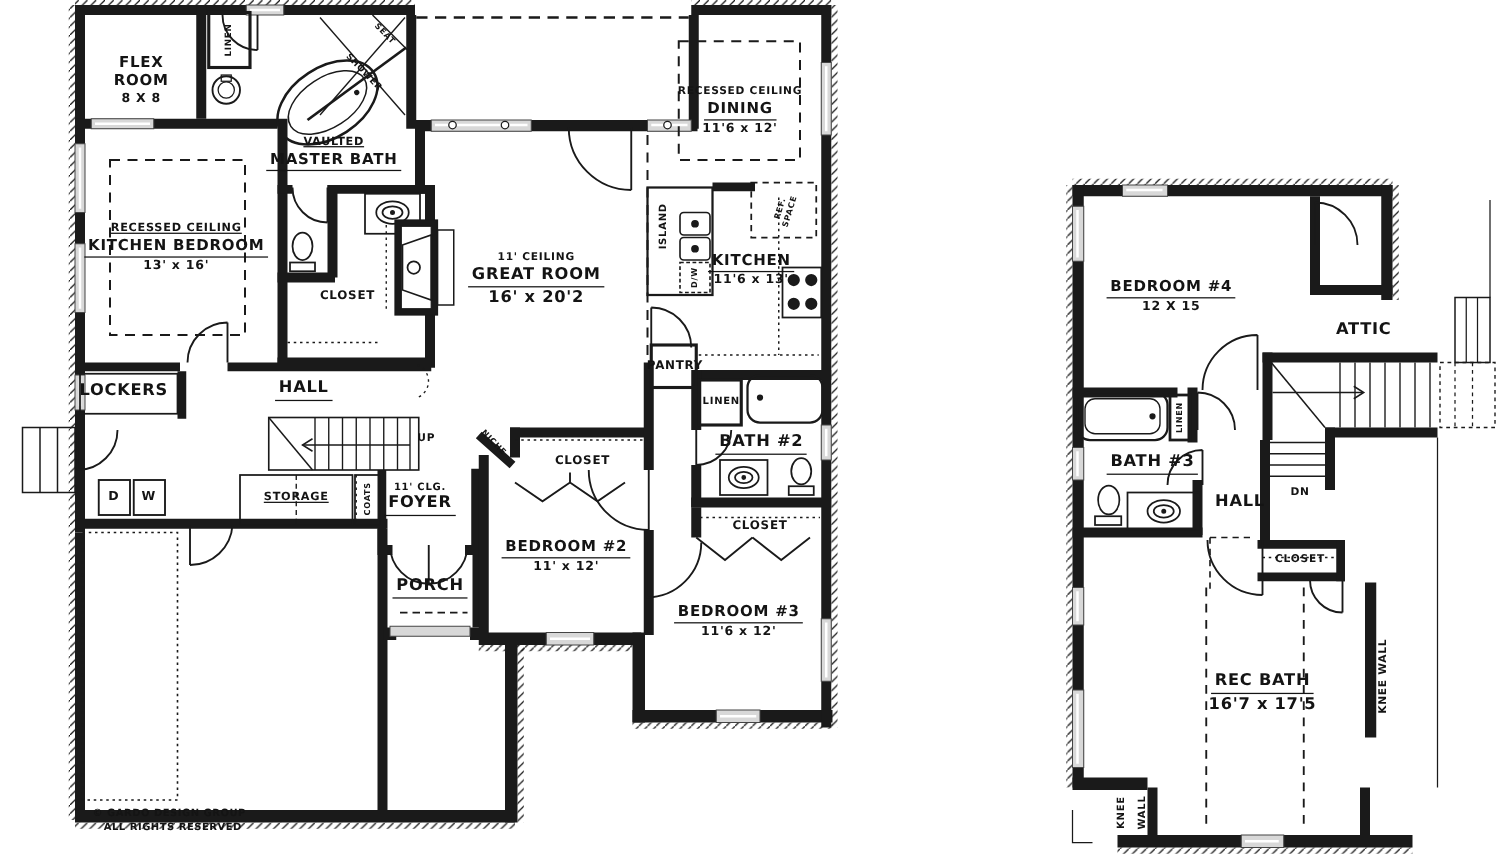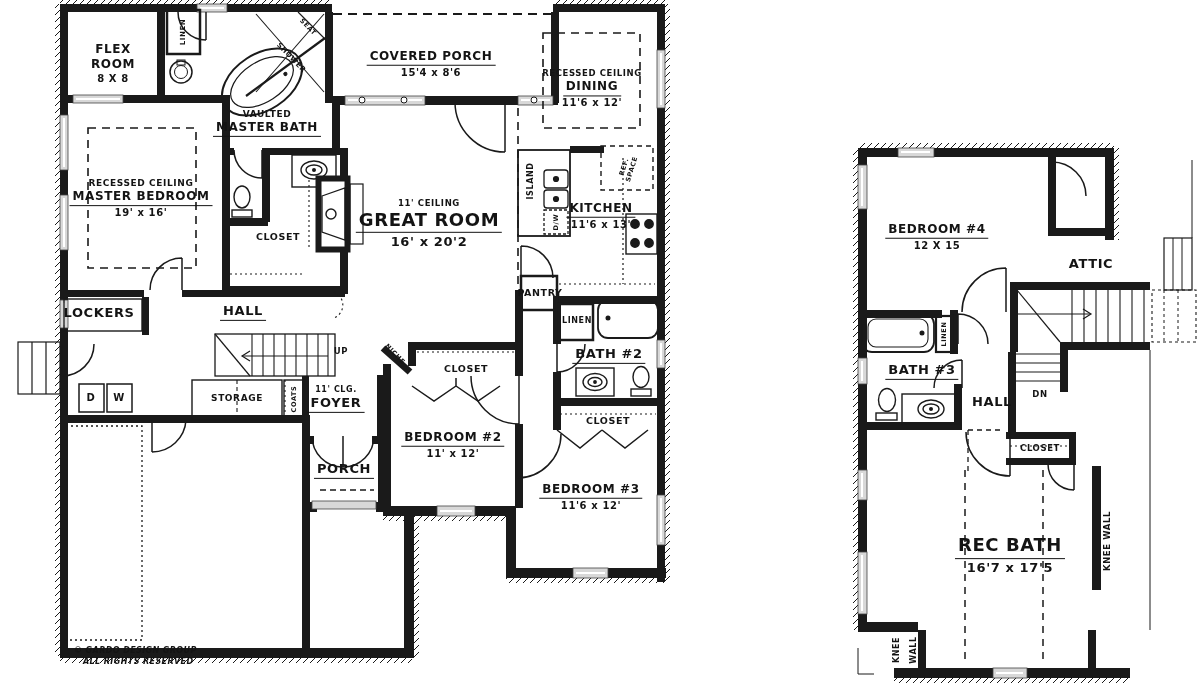--- a/index.html
+++ b/index.html
@@ -8,25 +8,25 @@
   #plan svg{position:absolute;left:0;top:0;}
   .lbl{position:absolute;transform:translate(-50%,-50%);display:flex;flex-direction:column;
        align-items:center;text-align:center;white-space:nowrap;line-height:1.25;
        font-weight:700;letter-spacing:.6px;z-index:5;}
   .r90{transform:translate(-50%,-50%) rotate(-90deg);}
   .r44{transform:translate(-50%,-50%) rotate(46deg);}
   .rRef{transform:translate(-50%,-50%) rotate(-73deg);}
   .rn{border-bottom:1.6px solid #141414;padding:0 3px 1px;}
   .sub{font-weight:700;}
   .dim{font-weight:600;margin-top:1px;}
-  .f13{font-size:18px;} .f12{font-size:12px;} .f11{font-size:13px;} .f10{font-size:10px;}
-  .f95{font-size:9.5px;} .f9{font-size:9px;} .f85{font-size:8.5px;} .f8{font-size:8px;}
+  .f13{font-size:13px;} .f12{font-size:12px;} .f11{font-size:13px;} .f10{font-size:10px;}
+  .f95{font-size:9.5px;} .f9{font-size:9px;text-decoration:underline;} .f85{font-size:8.5px;} .f8{font-size:8px;}
   .f7{font-size:7px;} .f65{font-size:6.5px;}
   .copy{position:absolute;left:74px;top:646px;font-size:8px;font-weight:600;
-        letter-spacing:.4px;line-height:1.35;z-index:5;font-style:italic;}
+        letter-spacing:.4px;line-height:1.35;z-index:5;}
   .copy div:last-child{margin-left:9px;}
 </style>
 </head>
 <body>
 
 <div id="plan">
 
 <svg width="1200" height="689" viewBox="0 0 1200 689">
   <defs>
     <pattern id="hx" width="7" height="7" patternUnits="userSpaceOnUse">
@@ -418,33 +418,29 @@
 <div class="lbl r44" style="left:291px;top:58px">
   <span class="f7">SHOWER</span>
 </div>
 <div class="lbl r44" style="left:308px;top:27px">
   <span class="f65">SEAT</span>
 </div>
 <div class="lbl" style="left:267px;top:123px">
   <span class="sub f9">VAULTED</span>
   <span class="rn f12">MASTER BATH</span>
 </div>
-<div class="lbl" style="left:431px;top:64px">
-  <span class="rn f12">COVERED PORCH</span>
-  <span class="dim f10">15'4 x 8'6</span>
-</div>
 <div class="lbl" style="left:592px;top:89px">
   <span class="sub f85">RECESSED CEILING</span>
   <span class="rn f12">DINING</span>
   <span class="dim f10">11'6 x 12'</span>
 </div>
 <div class="lbl" style="left:141px;top:199px">
   <span class="sub f9">RECESSED CEILING</span>
-  <span class="rn f12">MASTER BEDROOM</span>
-  <span class="dim f10">19' x 16'</span>
+  <span class="rn f12">KITCHEN BEDROOM</span>
+  <span class="dim f10">13' x 16'</span>
 </div>
 <div class="lbl" style="left:278px;top:237px">
   <span class="f95">CLOSET</span>
 </div>
 <div class="lbl" style="left:429px;top:224px">
   <span class="sub f85">11' CEILING</span>
   <span class="rn f13">GREAT ROOM</span>
   <span class="dim f11">16' x 20'2</span>
 </div>
 <div class="lbl r90" style="left:531px;top:181px">

